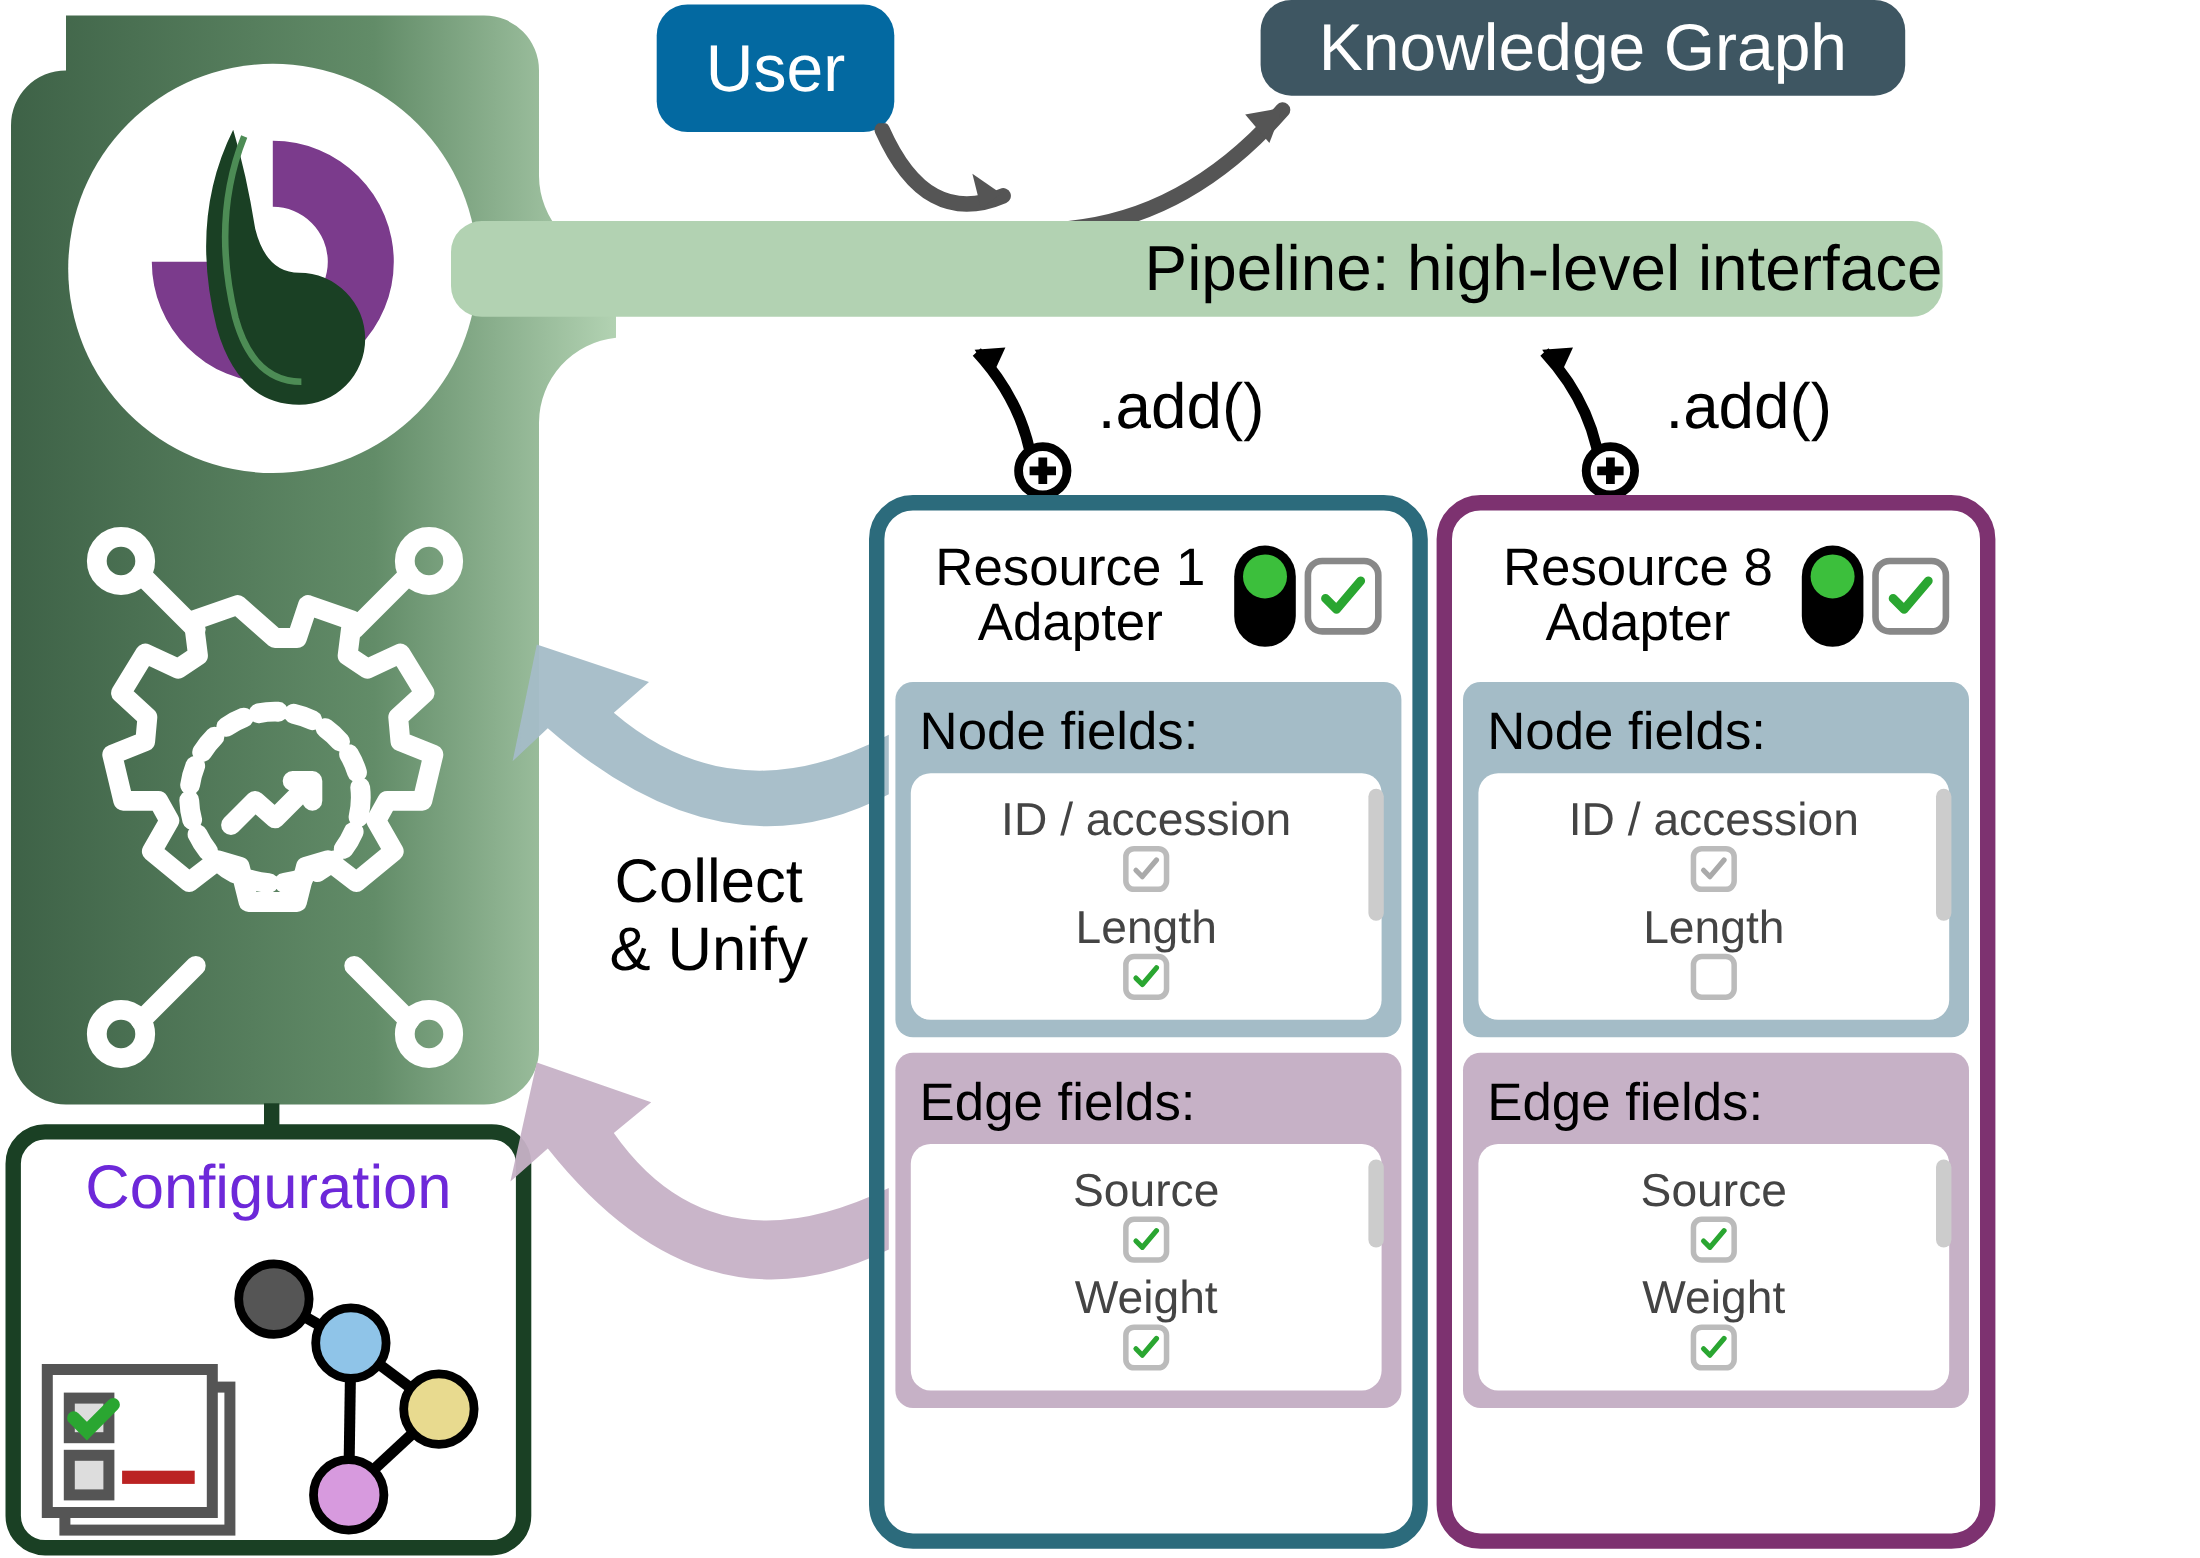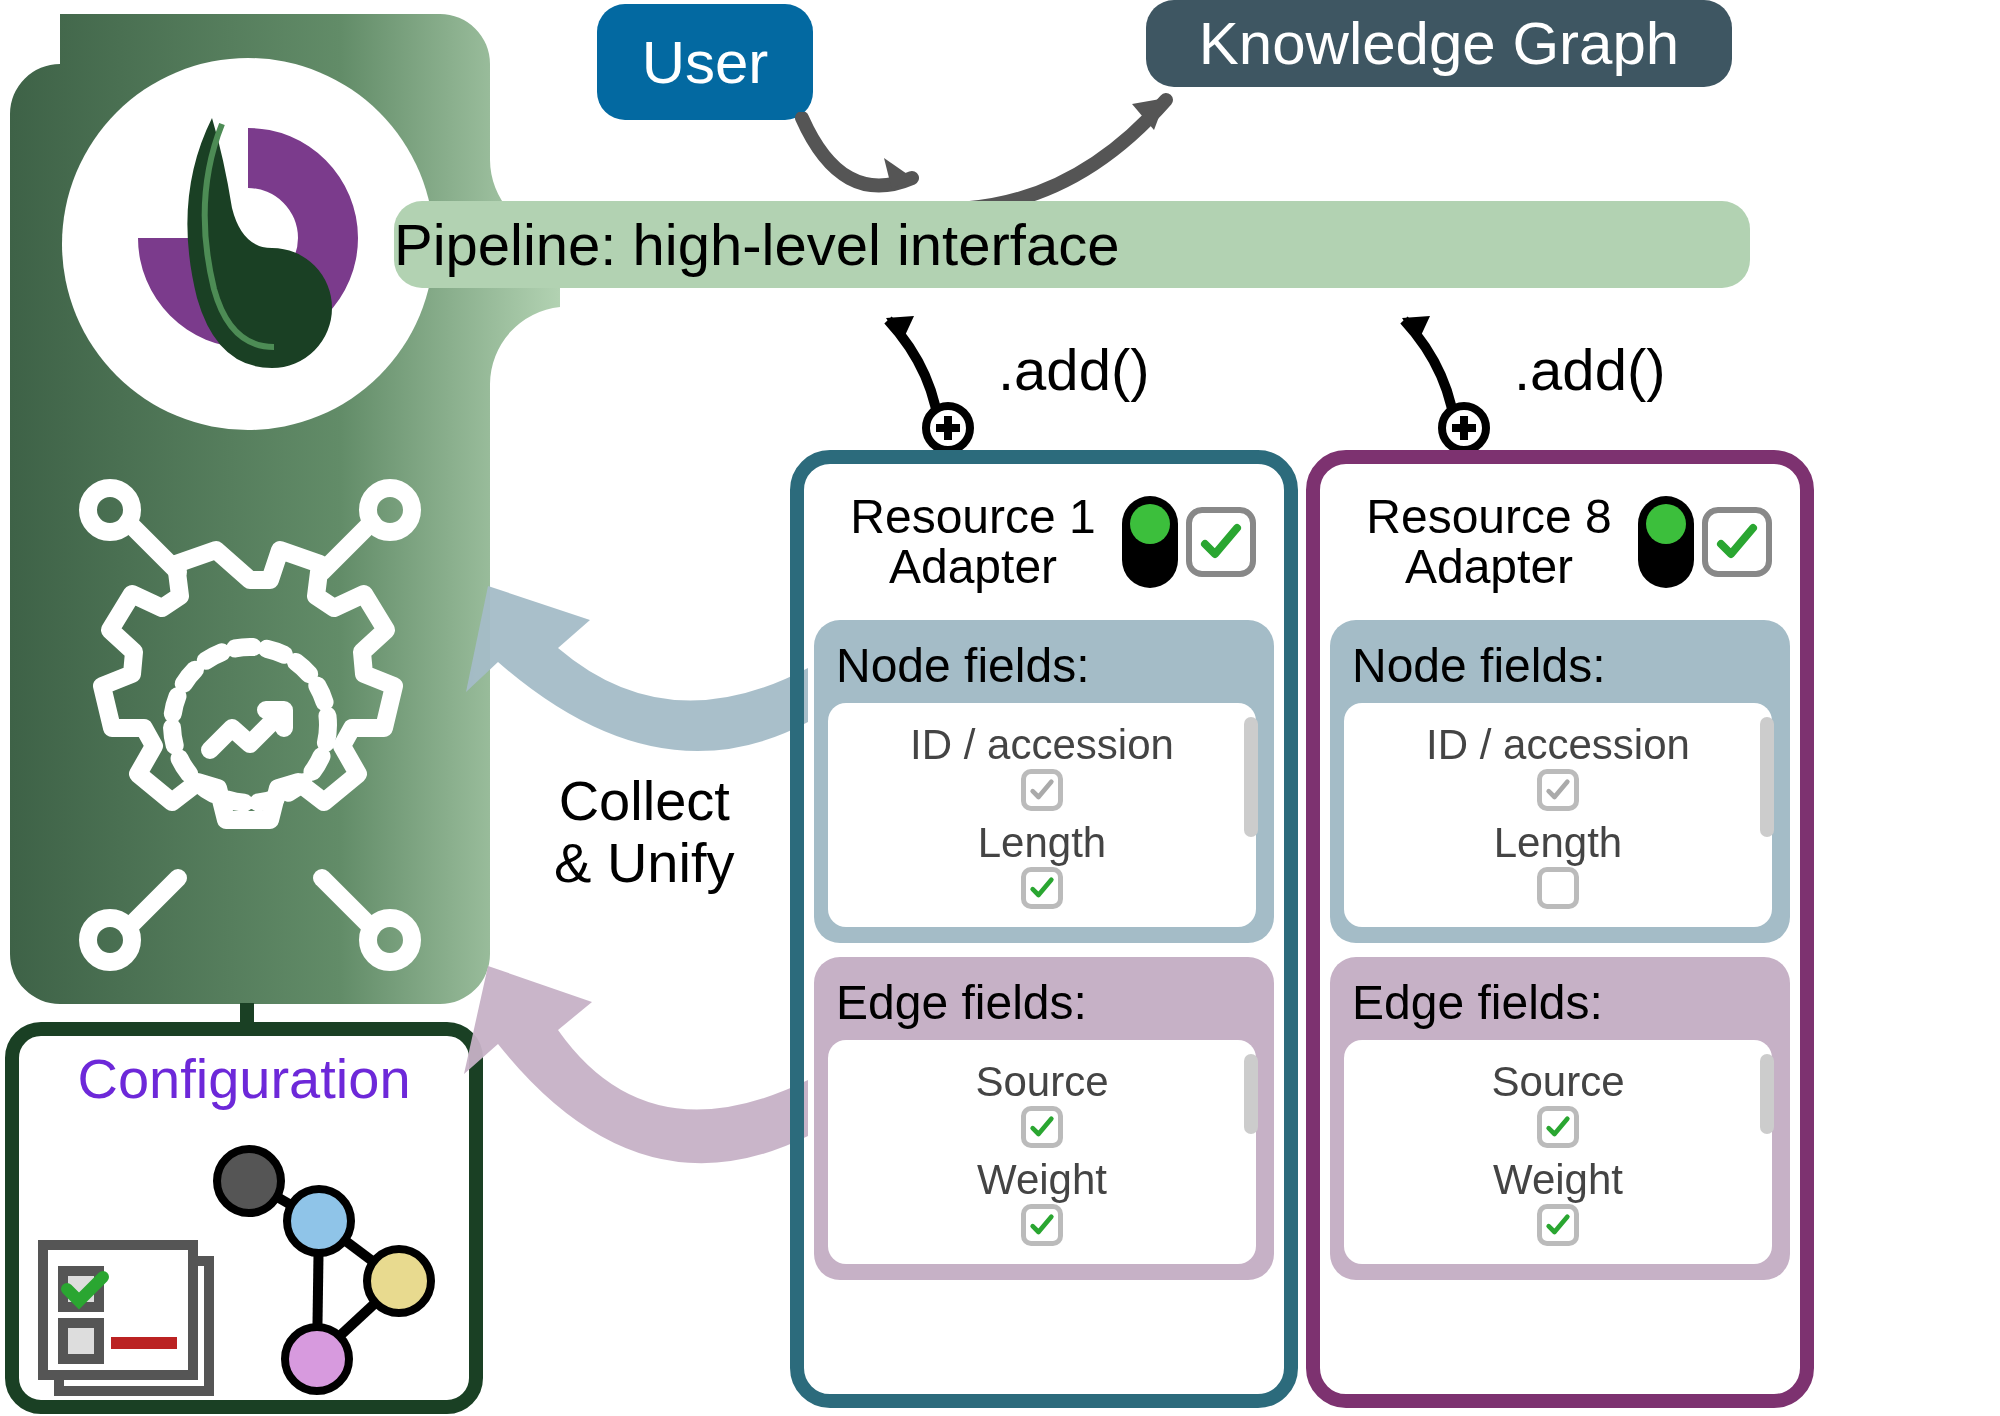--- a/index.html
+++ b/index.html
@@ -4,41 +4,41 @@
 <style>
   * { box-sizing: border-box; margin: 0; padding: 0; }
   body { font-family: Arial, Helvetica, sans-serif; background: #fff; width: 2000px; height: 1416px; position: relative; }
   .abs { position: absolute; }
 
   
   .user-box { left: 597px; top: 4px; width: 216px; height: 116px; background: #0369a1; border-radius: 28px; color: #fff; display: flex; align-items: center; justify-content: center; font-size: 60px; font-weight: 500; }
   .kg-box { left: 1146px; top: 0; width: 586px; height: 87px; background: #3e5662; border-radius: 28px; color: #fff; display: flex; align-items: center; justify-content: center; font-size: 60px; font-weight: 400; }
 
   
-  .pipeline-bar { left: 394px; top: 201px; width: 1356px; height: 87px; background: #b2d2b2; border-radius: 28px; display: flex; align-items: center; justify-content: flex-start; font-size: 58px; color: #000; }
+  .pipeline-bar { left: 410px; top: 201px; width: 1356px; height: 87px; background: #b2d2b2; border-radius: 28px; display: flex; align-items: center; justify-content: flex-end; font-size: 58px; color: #000; }
 
   
   .logo-circle { left: 62px; top: 58px; width: 372px; height: 372px; background: #fff; border-radius: 50%; }
 
   
   .config-panel { left: 5px; top: 1022px; width: 478px; height: 392px; border: 14px solid #1a4024; border-radius: 36px; background: #fff; }
   .config-title { font-size: 56px; color: #6d28d9; text-align: center; margin-top: 10px; }
 
   
   .adapter { top: 450px; width: 508px; height: 958px; border-radius: 40px; border: 14px solid; }
   .adapter-1 { left: 790px; border-color: #2c6b7c; }
   .adapter-2 { left: 1306px; border-color: #7d3270; }
   .adapter-head { position: relative; height: 156px; display: flex; align-items: center; padding: 0 28px; }
   .adapter-title { font-size: 48px; color: #000; line-height: 1.05; text-align: center; flex: 1; margin-right: 8px; }
   .toggle { width: 56px; height: 92px; background: #000; border-radius: 28px; position: relative; margin-right: 8px; }
   .toggle-knob { position: absolute; width: 40px; height: 40px; background: #3cbf3c; border-radius: 50%; top: 8px; left: 8px; }
   .big-check { width: 70px; height: 70px; border: 6px solid #888; border-radius: 16px; background: #fff; display:flex; align-items:center; justify-content:center; }
   .big-check svg { width: 48px; height: 48px; }
 
-  .section { border-radius: 26px; margin: 0 10px 14px 10px; padding: 12px 18px 16px 14px; }
+  .section { border-radius: 16px; margin: 0 10px 14px 10px; padding: 12px 18px 16px 14px; }
   .section-node { background: #a4bcc7; }
   .section-edge { background: #c6b1c6; }
   .section-title { font-size: 48px; color: #000; margin: 6px 0 10px 8px; }
   .section-body { background: #fff; border-radius: 18px; padding: 14px 14px; position: relative; }
   .field-row { display: flex; align-items: center; justify-content: space-between; font-size: 42px; color: #444; padding: 4px 6px; flex-direction: column; }
   .chk { width: 42px; height: 42px; border: 5px solid #bbb; border-radius: 10px; background: #fff; display:flex; align-items:center; justify-content:center; flex-shrink: 0; }
   .chk svg { width: 28px; height: 28px; }
   .chk-gray svg path { stroke: #aaa; }
   .scroll-thumb { position:absolute; right: -2px; top: 14px; width: 14px; height: 120px; background:#ccc; border-radius: 8px; }
 

